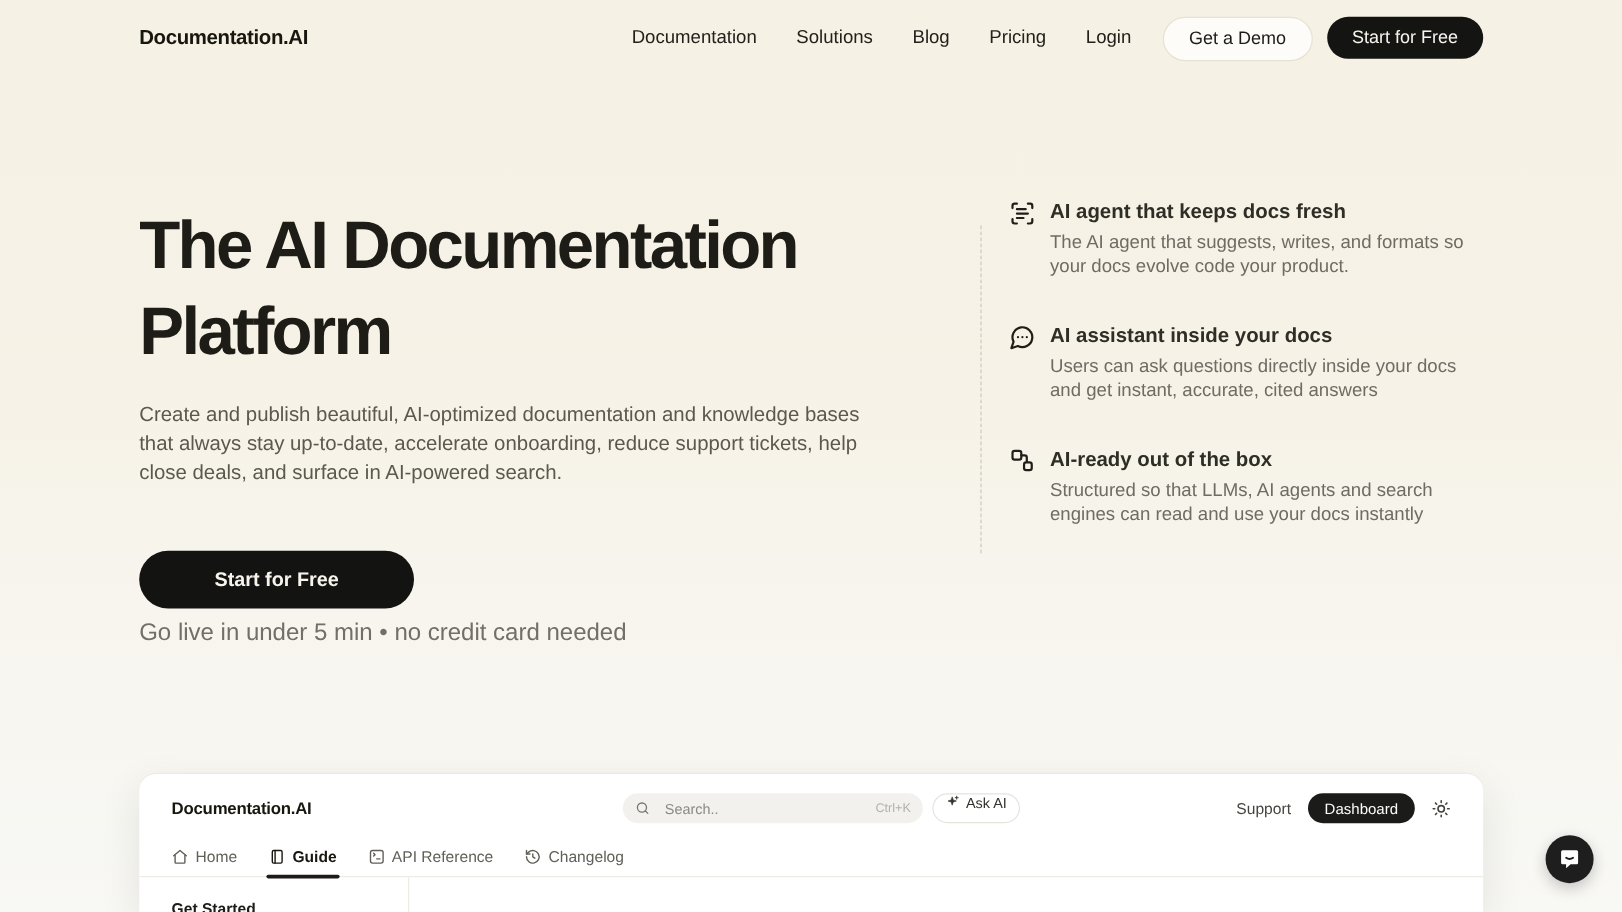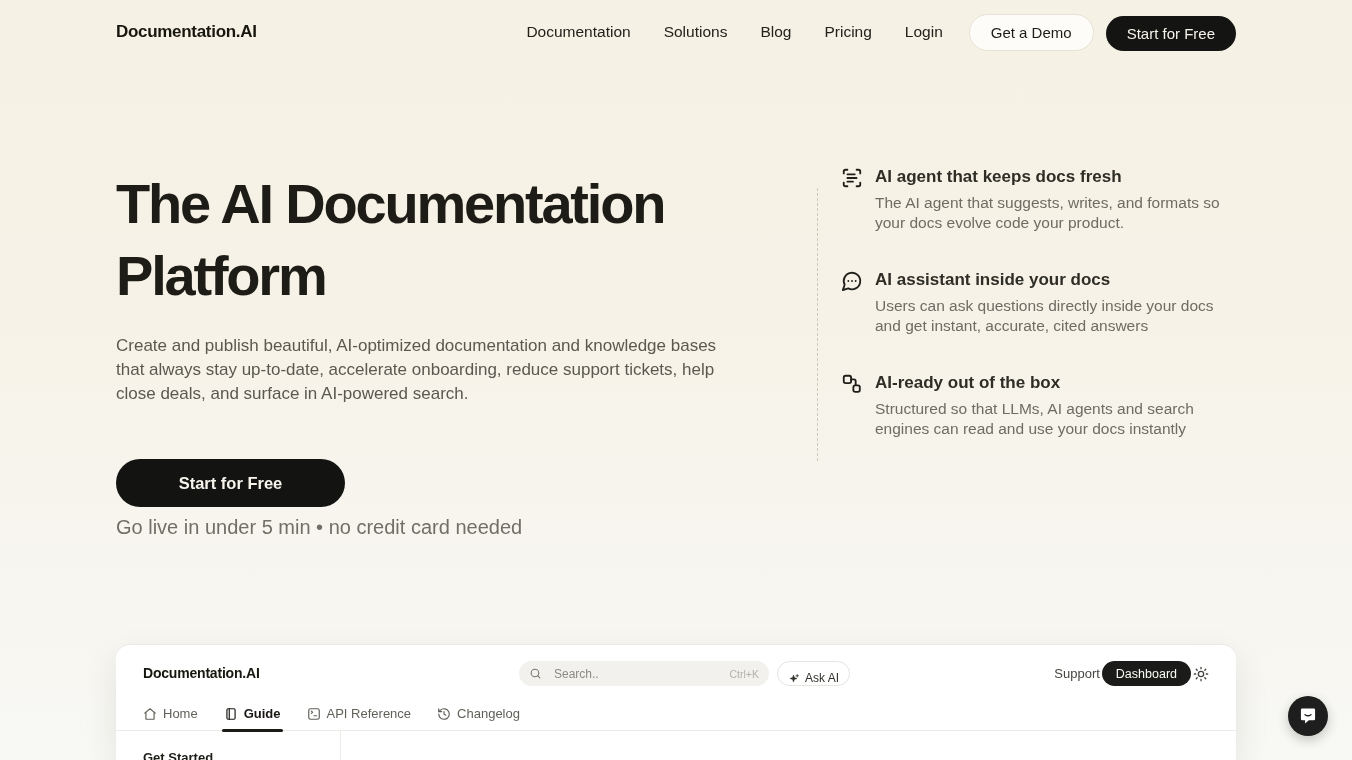--- a/index.html
+++ b/index.html
@@ -13,21 +13,21 @@
   svg { display:block; }
 
   
   .topnav {
     position:absolute; left:0; top:0; width:1352px; height:64px;
     display:flex; align-items:center; padding:0 116px;
   }
   .brand { font-size:17px; font-weight:700; letter-spacing:-.3px; color:#17160f; }
   .nav-links { margin-left:auto; display:flex; align-items:center; gap:33px; }
   .nav-link { font-size:15.5px; font-weight:500; color:#22211c; cursor:pointer; }
-  .nav-btns { display:flex; align-items:flex-end; gap:12px; margin-left:26px; }
+  .nav-btns { display:flex; align-items:flex-start; gap:12px; margin-left:26px; }
   .btn-pill {
     border-radius:999px; font-size:15px; font-weight:500; cursor:pointer;
     padding:9px 21px; border:none; font-family:inherit;
   }
   .btn-ghost { background:#fdfcf8; border:1px solid #e6e2d4; color:#1d1c17; }
   .btn-dark { background:#141413; color:#f7f4ec; }
 
   
   .hero { position:absolute; left:116px; top:168px; width:660px; }
   .hero h1 {
@@ -72,25 +72,25 @@
   }
   .p-search svg { color:#77766f; flex:none; }
   .p-search input {
     border:none; background:transparent; outline:none; flex:1; min-width:0;
     font-family:inherit; font-size:12px; color:#55544d;
   }
   .p-search input::placeholder { color:#8b8a83; }
   .p-kbd { font-size:10.5px; color:#b2b1aa; }
   .p-askai {
     position:absolute; left:661px; top:16px; height:25px; padding:0 10px;
-    display:flex; align-items:flex-end; gap:5px; background:#fff;
+    display:flex; align-items:flex-start; gap:5px; background:#fff;
     border:1px solid #e5e4df; border-radius:999px; cursor:pointer;
     font-family:inherit; font-size:12px; color:#33322c;
   }
-  .p-right { position:absolute; right:27px; top:16px; display:flex; align-items:center; gap:2px; }
+  .p-right { position:absolute; right:27px; top:16px; display:flex; align-items:center; gap:14px; }
   .p-support { font-size:13px; color:#45443e; cursor:pointer; }
   .p-dash {
     height:25px; padding:0 14px; border-radius:999px; border:none; cursor:pointer;
     background:#1b1b19; color:#fcfbf7; font-size:12.5px; font-family:inherit;
   }
   .p-theme { width:16px; height:16px; color:#45443e; cursor:pointer; }
 
   .p-tabs {
     position:relative; display:flex; align-items:flex-end; gap:26px;
     padding:0 27px; height:30px; border-bottom:1px solid #ecebe6;

